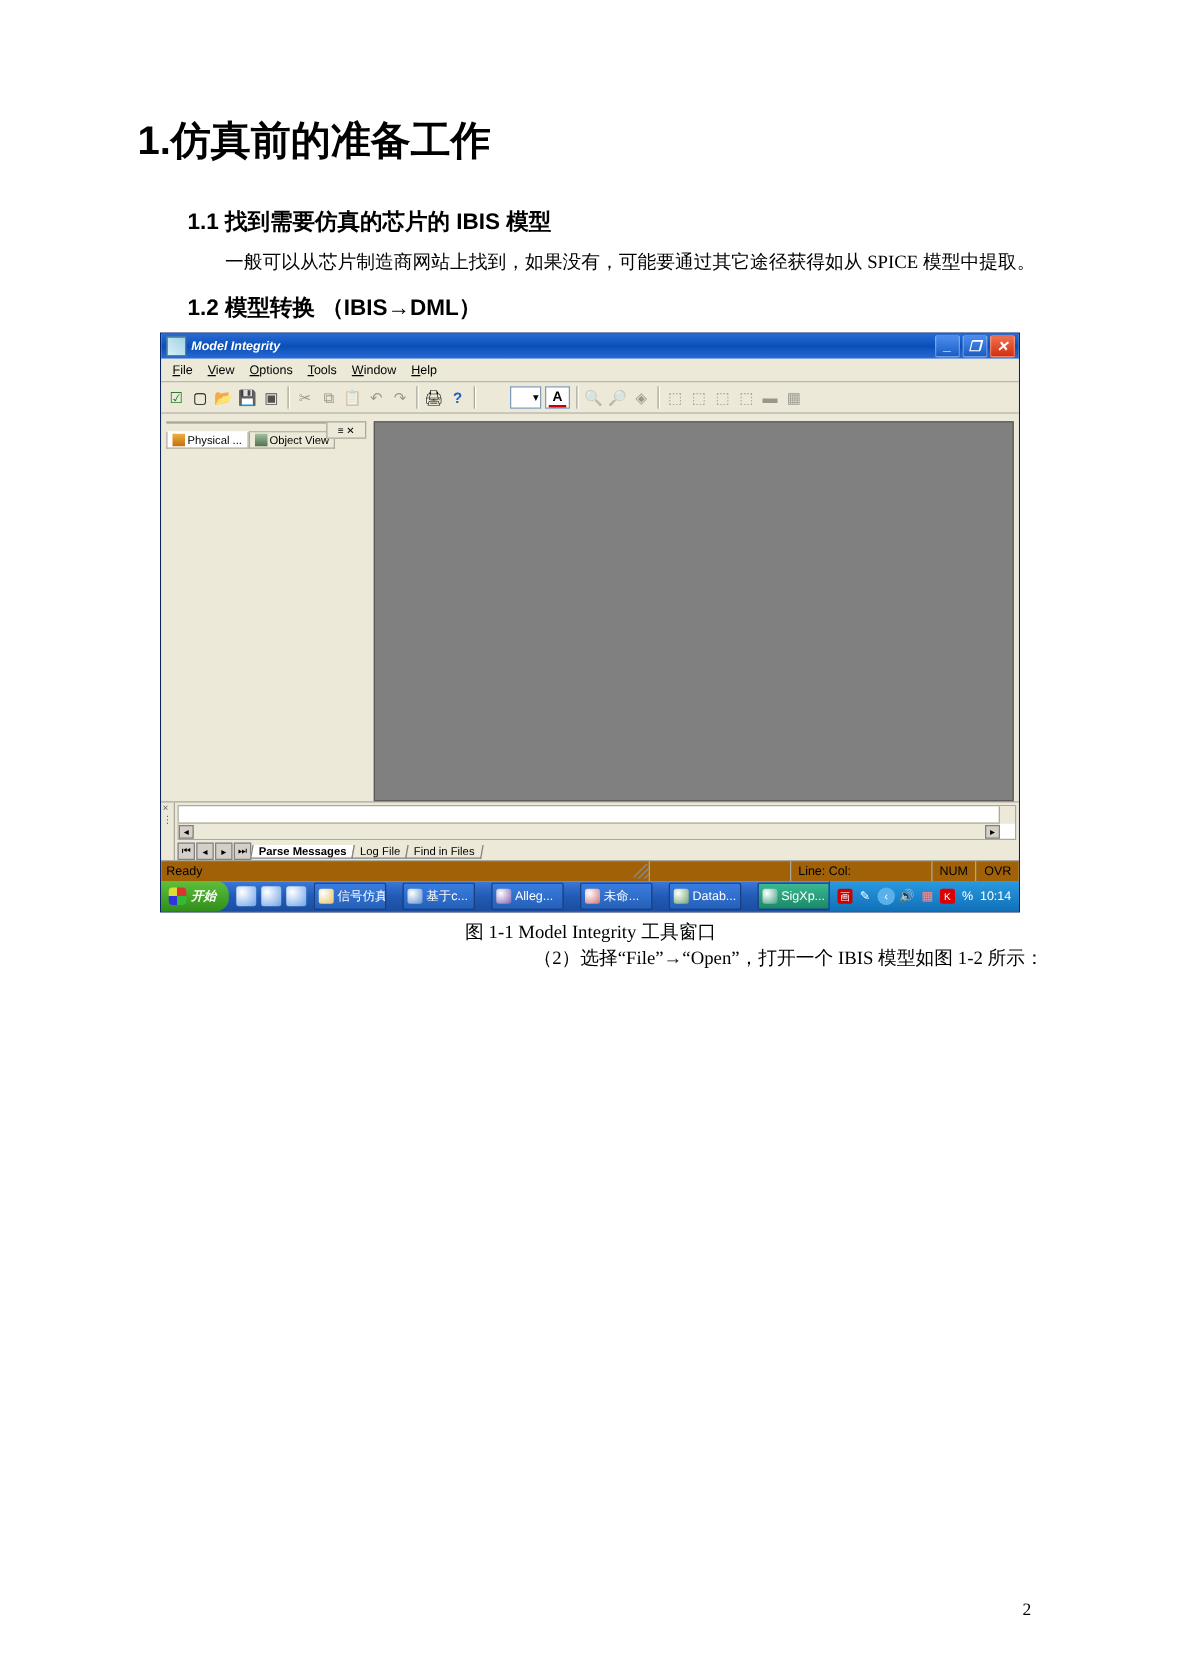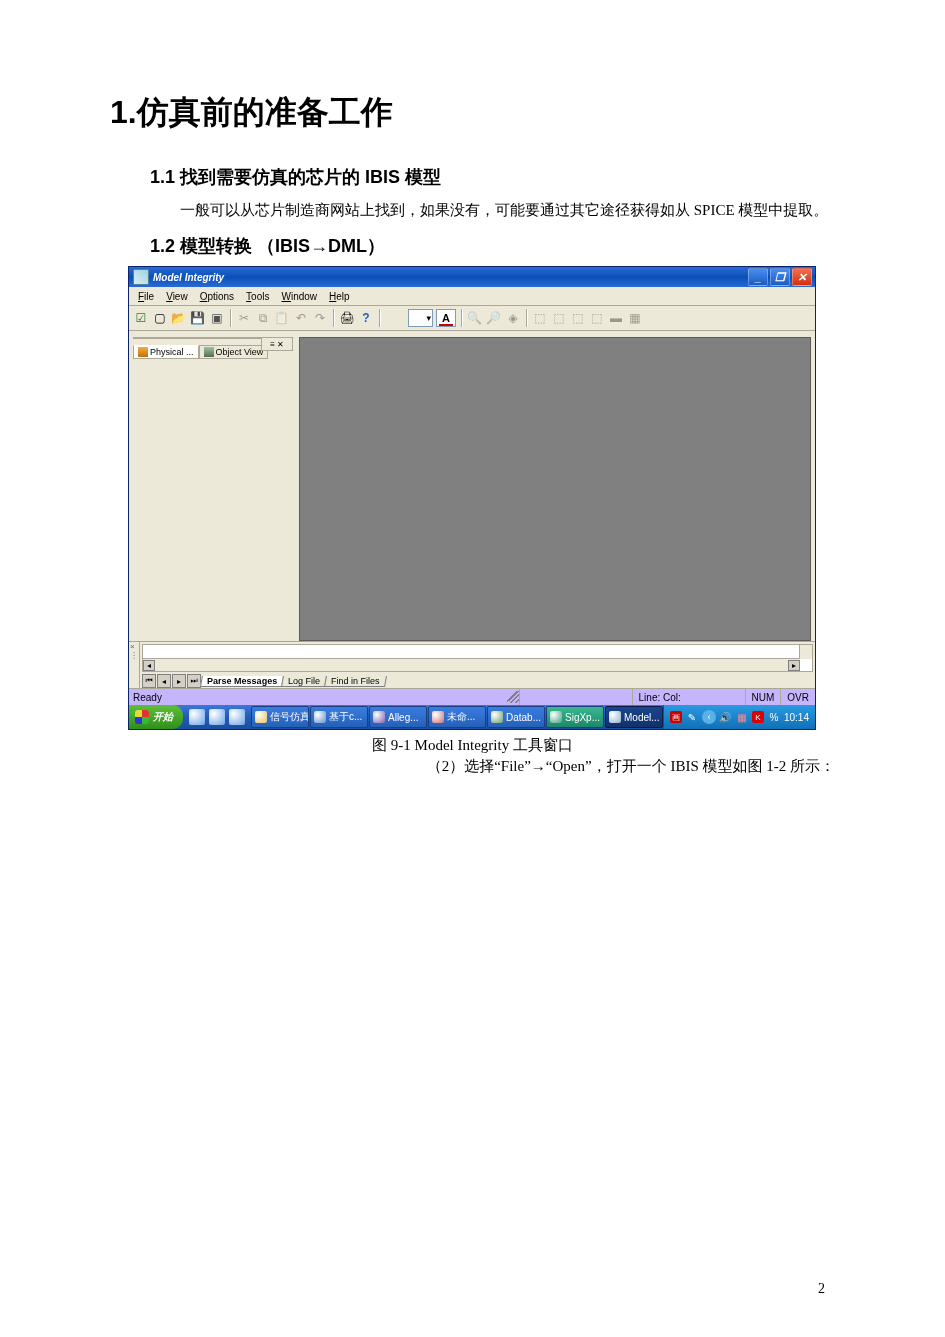--- a/index.html
+++ b/index.html
@@ -239,21 +239,21 @@
   .log-tabs .ltab {
     border:1px solid #808080; border-top:none;
     padding: 0 5px; background:#ece9d8;
     transform: skewX(-10deg);
     margin-left:-1px;
   }
   .log-tabs .ltab span { display:inline-block; transform: skewX(10deg); }
   .log-tabs .ltab.active { background:#fff; font-weight:bold; }
   .statusbar {
     height: 16px;
-    background: #c4b5fd;
+    background: #a16207;
     border-top: 1px solid #aca899;
     display:flex; align-items:center;
     font-size:10px;
   }
   .statusbar .s-left { padding-left:4px; flex:1; }
   .statusbar .s-grip {
     width:12px; height:12px; margin-left:4px;
     background:
       linear-gradient(135deg, transparent 0 40%, #808080 40% 50%, transparent 50% 60%, #808080 60% 70%, transparent 70% 80%, #808080 80% 90%, transparent 90%);
   }
@@ -286,21 +286,21 @@
     width:14px; height:14px;
     background:
       conic-gradient(#d33 0 25%, #3b3 25% 50%, #33d 50% 75%, #dd3 75% 100%);
     border-radius:3px;
   }
   .ql-icons { display:flex; gap:4px; padding:0 6px; }
   .ql-icons .ql {
     width:16px; height:16px; border-radius:2px;
     background: radial-gradient(circle at 30% 30%, #fff, #6aa0e8);
   }
-  .task-items { display:flex; flex:1; gap:1px; overflow:hidden; }
+  .task-items { display:flex; flex:1; gap:13px; overflow:hidden; }
   .task-item {
     height:20px;
     min-width:50px; max-width:60px;
     background: linear-gradient(to bottom,#3a7de0,#2560b8);
     border:1px solid #1a3f80;
     border-radius:2px;
     display:flex; align-items:center; gap:3px;
     padding:0 3px;
     overflow:hidden;
     white-space:nowrap;
@@ -500,17 +500,17 @@
         <span class="chev">‹</span>
         <span class="tr-icon">🔊</span>
         <span class="tr-icon" style="color:#f88">▦</span>
         <span class="tr-icon" style="background:#d00;color:#fff;border-radius:2px;font-size:8px">K</span>
         <span class="tr-icon">%</span>
         <span class="tray-time">10:14</span>
       </div>
     </div>
   </div>
 
-  <div class="figure-caption">图 9-1 Model Integrity 工具窗口</div>
+  <div class="figure-caption">图 1-1 Model Integrity 工具窗口</div>
   <div class="step-text">（2）选择“File”→“Open”，打开一个 IBIS 模型如图 1-2 所示：</div>
 
   <div class="page-number">2</div>
 </div>
 
 </body></html>

